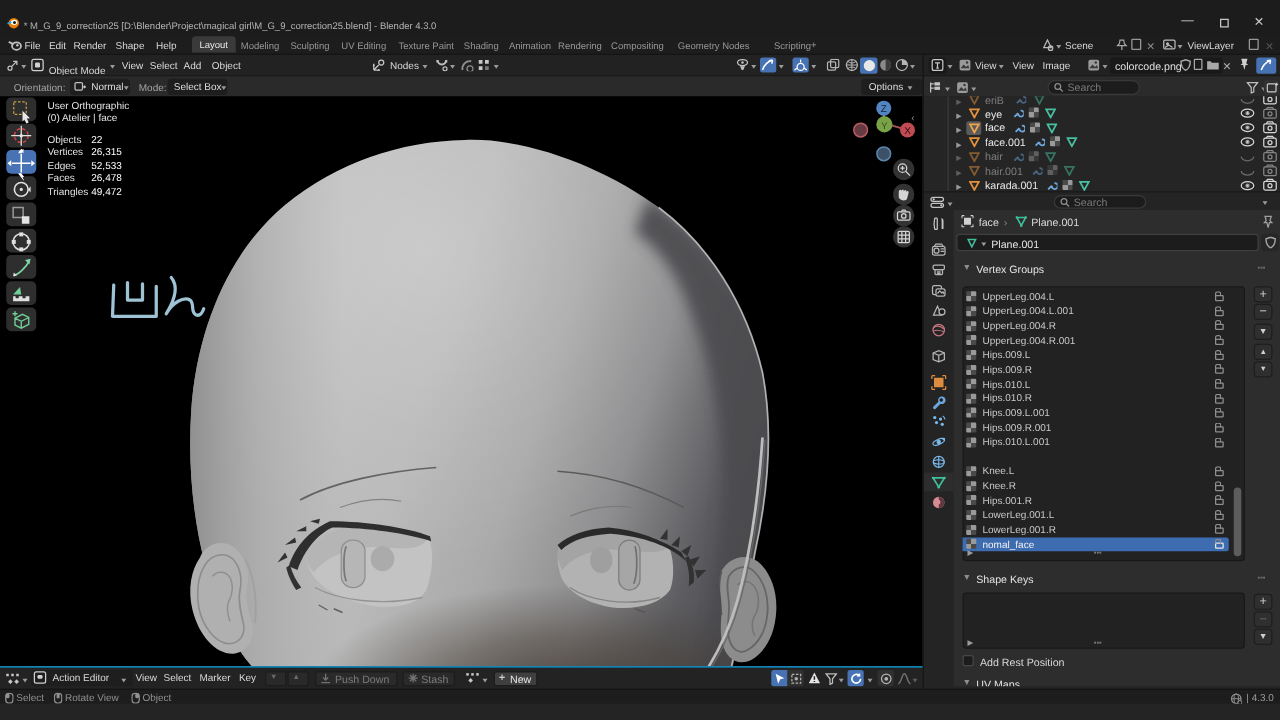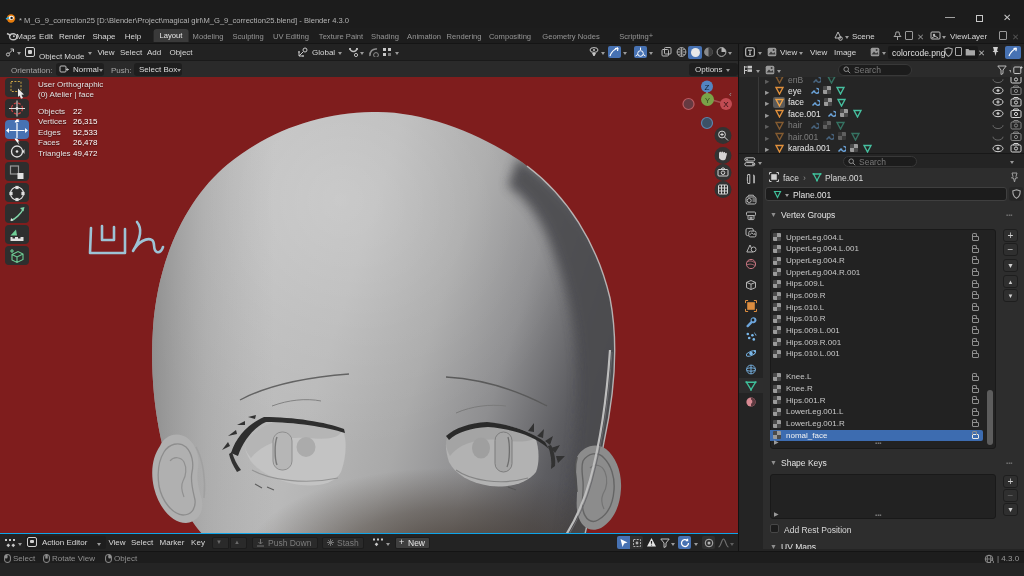--- a/index.html
+++ b/index.html
@@ -6,21 +6,21 @@
 html,body{width:1024px;height:576px;overflow:hidden;background:#242424;}
 body{font-family:"Liberation Sans",sans-serif;font-size:8.5px;color:#cfcfcf;-webkit-font-smoothing:antialiased;}
 #root{position:absolute;left:0;top:0;width:1024px;height:573px;}
 .abs{position:absolute;}
 .ctr{transform:translateX(-50%);white-space:nowrap;}
 
 #titlebar{left:0;top:0;width:1024px;height:28px;background:#1c1c1c;}
 #topbar{left:0;top:28px;width:1024px;height:16px;background:#1d1d1d;border-bottom:1px solid #151515;}
 #vph{left:0;top:44px;width:738px;height:16px;background:#222222;}
 #vpt{left:0;top:60px;width:738px;height:17px;background:#2a2a2a;border-top:1px solid #1a1a1a;}
-#viewport{left:0;top:77px;width:738px;height:456px;background:#7f1d1d;overflow:hidden;}
+#viewport{left:0;top:77px;width:738px;height:456px;background:#000000;overflow:hidden;}
 #imgheader{left:739px;top:44px;width:285px;height:16px;background:#222222;}
 #outlhdr{left:739px;top:60px;width:285px;height:17px;background:#2b2b2b;border-top:1px solid #1a1a1a;}
 #outliner{left:739px;top:77px;width:285px;height:76px;background:#252525;overflow:hidden;}
 #prophdr{left:739px;top:153px;width:285px;height:15px;background:#242424;border-top:1px solid #181818;}
 #props{left:739px;top:168px;width:285px;height:381px;background:#2d2d2d;overflow:hidden;}
 #tabstrip{left:0;top:0;width:24px;height:381px;background:#242424;}
 #dopebar{left:0;top:533px;width:738px;height:18px;background:#232323;border-top:1px solid #0ea5e9;}
 #statusbar{left:0;top:551px;width:1024px;height:12px;background:#1d1d1d;border-top:1px solid #141414;color:#909090;font-size:8px;}
 #bottomstrip{left:0;top:563px;width:1024px;height:13px;background:#242424;}
 .vsep{left:738px;top:44px;width:1px;height:507px;background:#131313;}
@@ -61,21 +61,21 @@
     <span class="abs" style="left:976px;top:15px;width:7px;height:7px;border:1px solid #c8c8c8"></span>
     <span class="abs winbtn" style="left:1003px;top:12px">✕</span>
   </div>
 
   <div class="abs" id="topbar">
     <svg class="abs" style="left:6px;top:3px" width="13" height="10" viewBox="0 0 13 10">
         <ellipse cx="7.2" cy="5.8" rx="3.6" ry="3" fill="none" stroke="#c0c0c0" stroke-width="1.4"></ellipse>
         <circle cx="7.9" cy="5.2" r="1" fill="#c0c0c0"></circle>
         <path d="M1,2.5 L5,4.5" stroke="#c0c0c0" stroke-width="1.4"></path>
       </svg>
-    <span class="abs ctr menu" style="left:26px;top:3.5px">Maps</span>
+    <span class="abs ctr menu" style="left:26px;top:3.5px">File</span>
     <span class="abs ctr menu" style="left:46px;top:3.5px">Edit</span>
     <span class="abs ctr menu" style="left:72px;top:3.5px">Render</span>
     <span class="abs ctr menu" style="left:104px;top:3.5px">Shape</span>
     <span class="abs ctr menu" style="left:133px;top:3.5px">Help</span>
     <span class="abs ctr tabactive" style="left:171px;top:0.5px">Layout</span>
     <span class="abs ctr tab" style="left:208px;top:3.5px">Modeling</span>
     <span class="abs ctr tab" style="left:248px;top:3.5px">Sculpting</span>
     <span class="abs ctr tab" style="left:291px;top:3.5px">UV Editing</span>
     <span class="abs ctr tab" style="left:341px;top:3.5px">Texture Paint</span>
     <span class="abs ctr tab" style="left:385px;top:3.5px">Shading</span>
@@ -121,21 +121,21 @@
     <span class="abs caret" style="left:88px;top:8px"></span>
     <span class="abs ctr menu" style="left:106px;top:3.5px">View</span>
     <span class="abs ctr menu" style="left:131px;top:3.5px">Select</span>
     <span class="abs ctr menu" style="left:154px;top:3.5px">Add</span>
     <span class="abs ctr menu" style="left:181px;top:3.5px">Object</span>
     <svg class="abs" style="left:298px;top:3px" width="11" height="10" viewBox="0 0 11 10">
         <path d="M1,9 L1,4 M1,9 L6,9 M1,9 L5,5" stroke="#c8c8c8" fill="none"></path>
         <path d="M1,4 l-1,1.5 2,0 z M6,9 l-1.5,-1 0,2 z" fill="#c8c8c8"></path>
         <circle cx="7" cy="3" r="2" fill="none" stroke="#c8c8c8"></circle>
       </svg>
-    <span class="abs menu" style="left:312px;top:3.5px">Global</span>
+    <span class="abs menu" style="left:312px;top:3.5px">Nodes</span>
     <span class="abs caret" style="left:338px;top:8px"></span>
     <svg class="abs" style="left:348px;top:3px" width="11" height="10" viewBox="0 0 11 10">
         <path d="M2,1 a3.5,3.5 0 0 0 7,0" fill="none" stroke="#bdbdbd" stroke-width="1.6"></path>
         <path d="M2,1 l0,2 M9,1 l0,2" stroke="#bdbdbd" stroke-width="1.6"></path>
         <circle cx="8" cy="8" r="1.6" fill="none" stroke="#bdbdbd"></circle>
       </svg>
     <span class="abs caret" style="left:360px;top:8px"></span>
     <svg class="abs" style="left:368px;top:3px" width="11" height="10" viewBox="0 0 11 10">
         <path d="M2,9 a6,6 0 0 1 7,-7" fill="none" stroke="#8f8f8f" stroke-width="1.5"></path>
         <circle cx="8" cy="8" r="2.4" fill="none" stroke="#8f8f8f"></circle>
@@ -188,21 +188,21 @@
 
   <div class="abs" id="vpt">
     <span class="abs dim" style="left:11px;top:4.5px;color:#a5a5a5;font-size:8px">Orientation:</span>
     <span class="abs wbtn" style="left:56px;top:2px;width:48px;height:12.5px"></span>
     <svg class="abs" style="left:59px;top:4px" width="10" height="9" viewBox="0 0 10 9">
         <rect x="1" y="1" width="6" height="6" rx="1" fill="none" stroke="#c0c0c0"></rect>
         <path d="M7,4.5 l2.5,0 m0,0 l-1.2,-1 m1.2,1 l-1.2,1" stroke="#c0c0c0"></path>
       </svg>
     <span class="abs" style="left:73px;top:4px;color:#ddd;font-size:8px">Normal</span>
     <span class="abs caret" style="left:99px;top:8px"></span>
-    <span class="abs dim" style="left:111px;top:4.5px;color:#a5a5a5;font-size:8px">Push:</span>
+    <span class="abs dim" style="left:111px;top:4.5px;color:#a5a5a5;font-size:8px">Mode:</span>
     <span class="abs wbtn" style="left:134px;top:2px;width:48px;height:12.5px"></span>
     <span class="abs" style="left:139px;top:4px;color:#ddd;font-size:8px">Select Box</span>
     <span class="abs caret" style="left:177px;top:8px"></span>
     <span class="abs wbtn" style="left:689px;top:2px;width:49px;height:12.5px"></span>
     <span class="abs" style="left:695px;top:4px;color:#ddd;font-size:8px">Options</span>
     <span class="abs caret" style="left:726px;top:8px"></span>
   </div>
 
   <div class="abs" id="viewport">
     <svg class="abs" style="left:0;top:0" width="738" height="456" viewBox="0 77 738 456">

